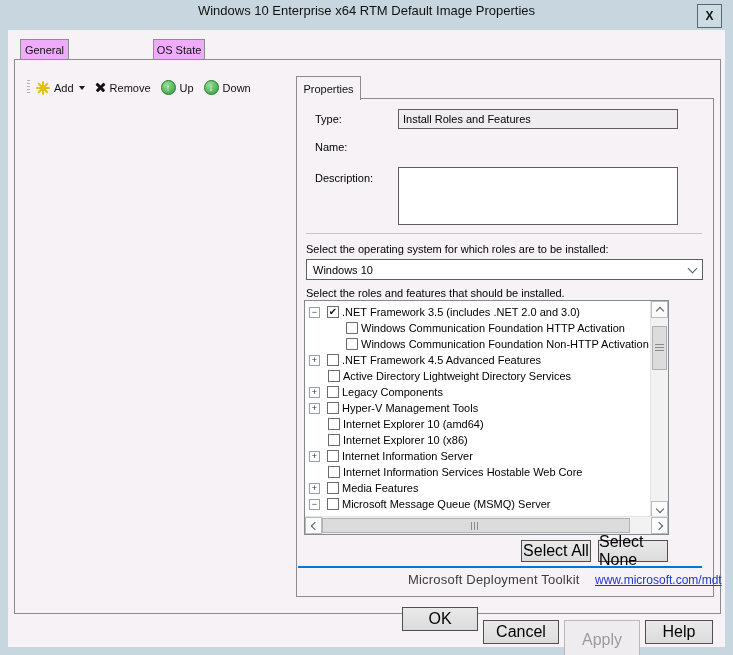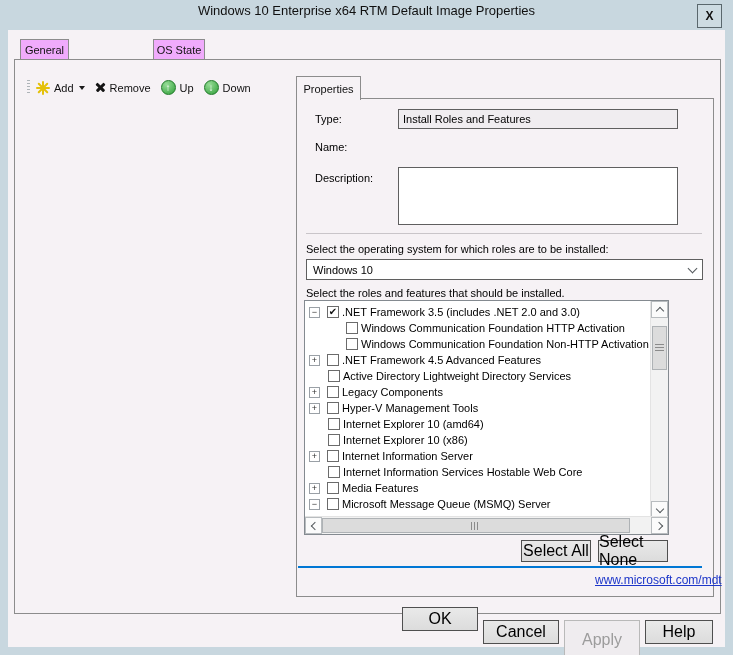--- a/index.html
+++ b/index.html
@@ -479,20 +479,21 @@
       <span class="sb-btn">
           <span class="chev right"></span>
         </span>
     </div>
   </div>
 
   <div class="btn" id="btn-selall">Select All</div>
   <div class="btn" id="btn-selnone">Select None</div>
 
   <div id="blue-line"></div>
+  <span id="footer-brand">Microsoft Deployment Toolkit</span>
   <span id="footer-link">www.microsoft.com/mdt</span>
 
   <div class="btn" id="btn-ok">OK</div>
   <div class="btn" id="btn-cancel">Cancel</div>
   <div class="btn disabled" id="btn-apply">Apply</div>
   <div class="btn" id="btn-help">Help</div>
 
 </div>
 
 </body></html>

